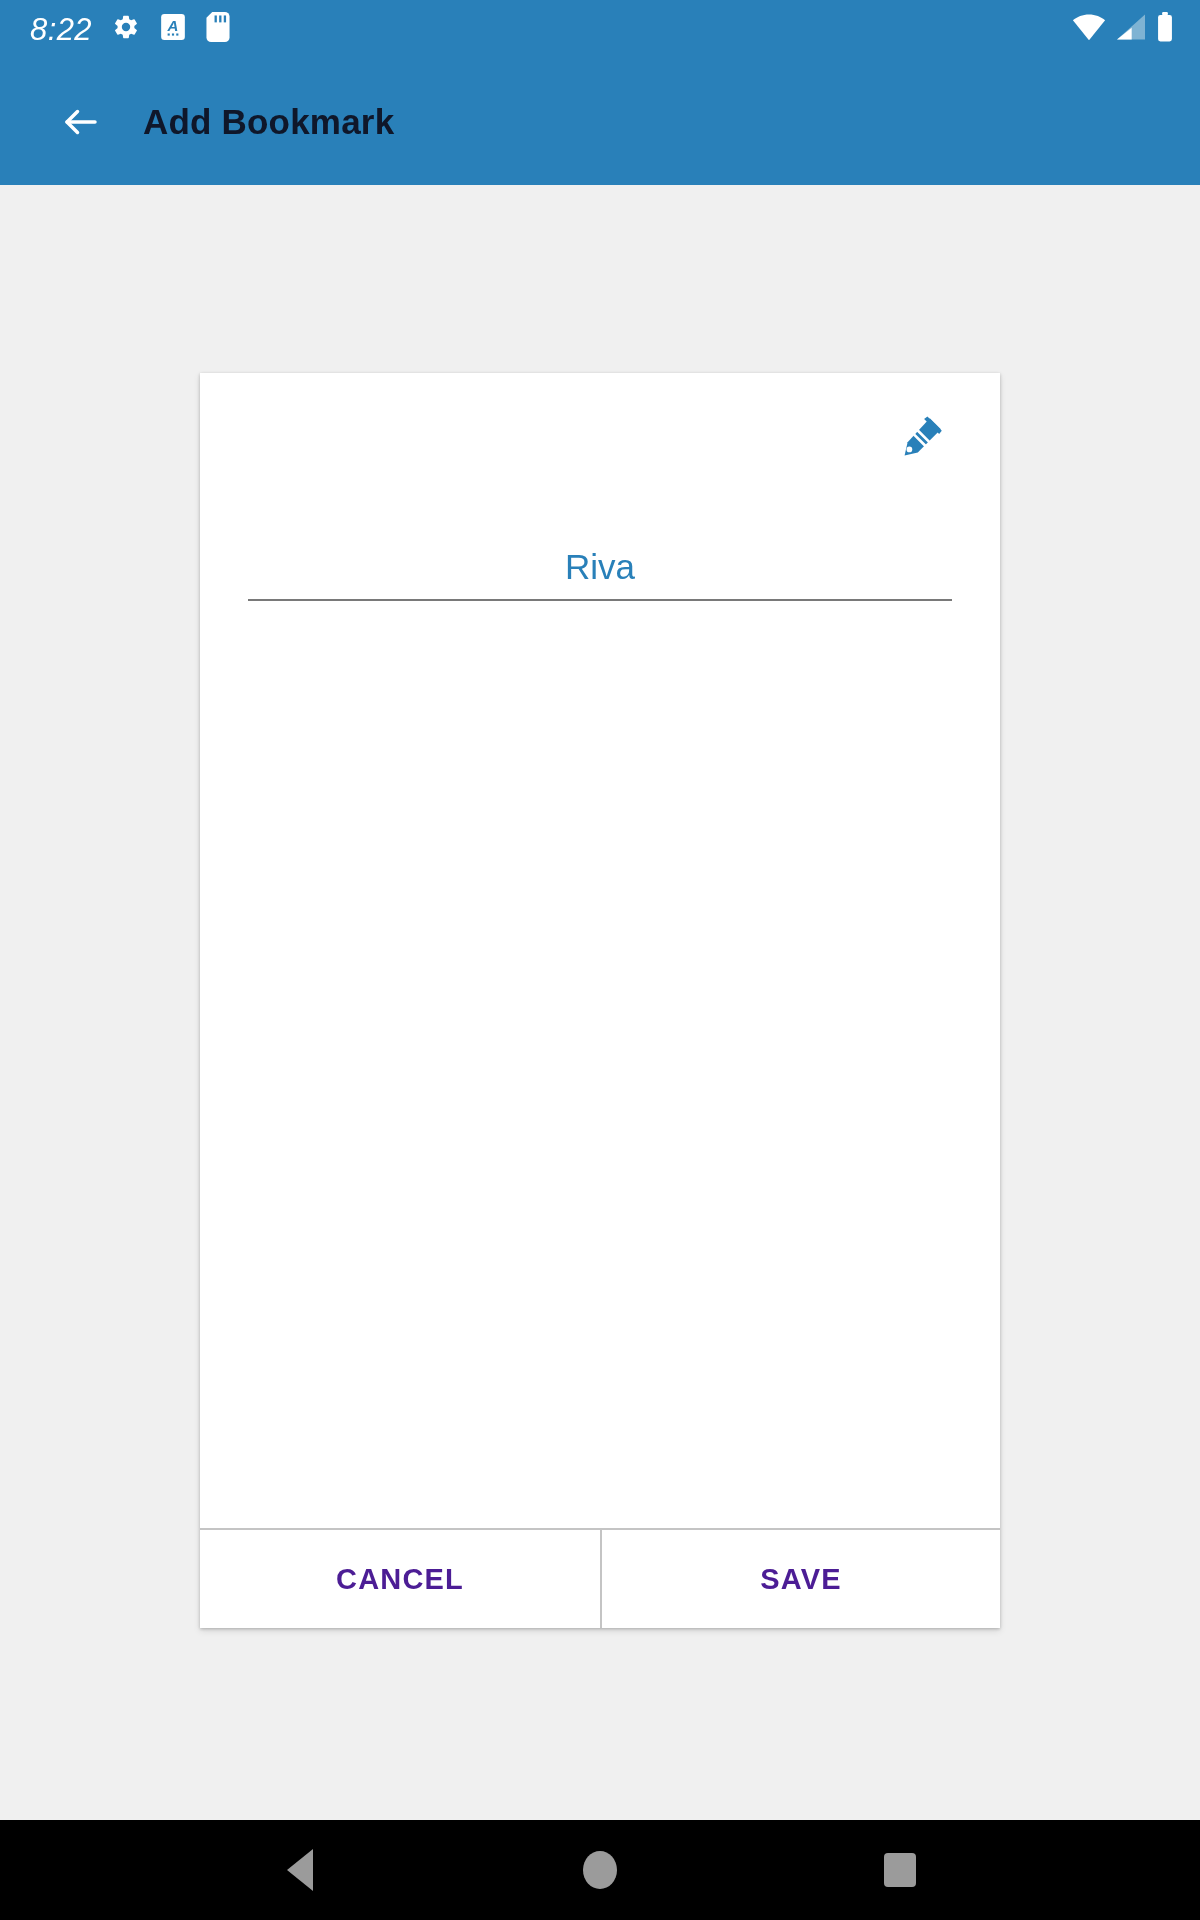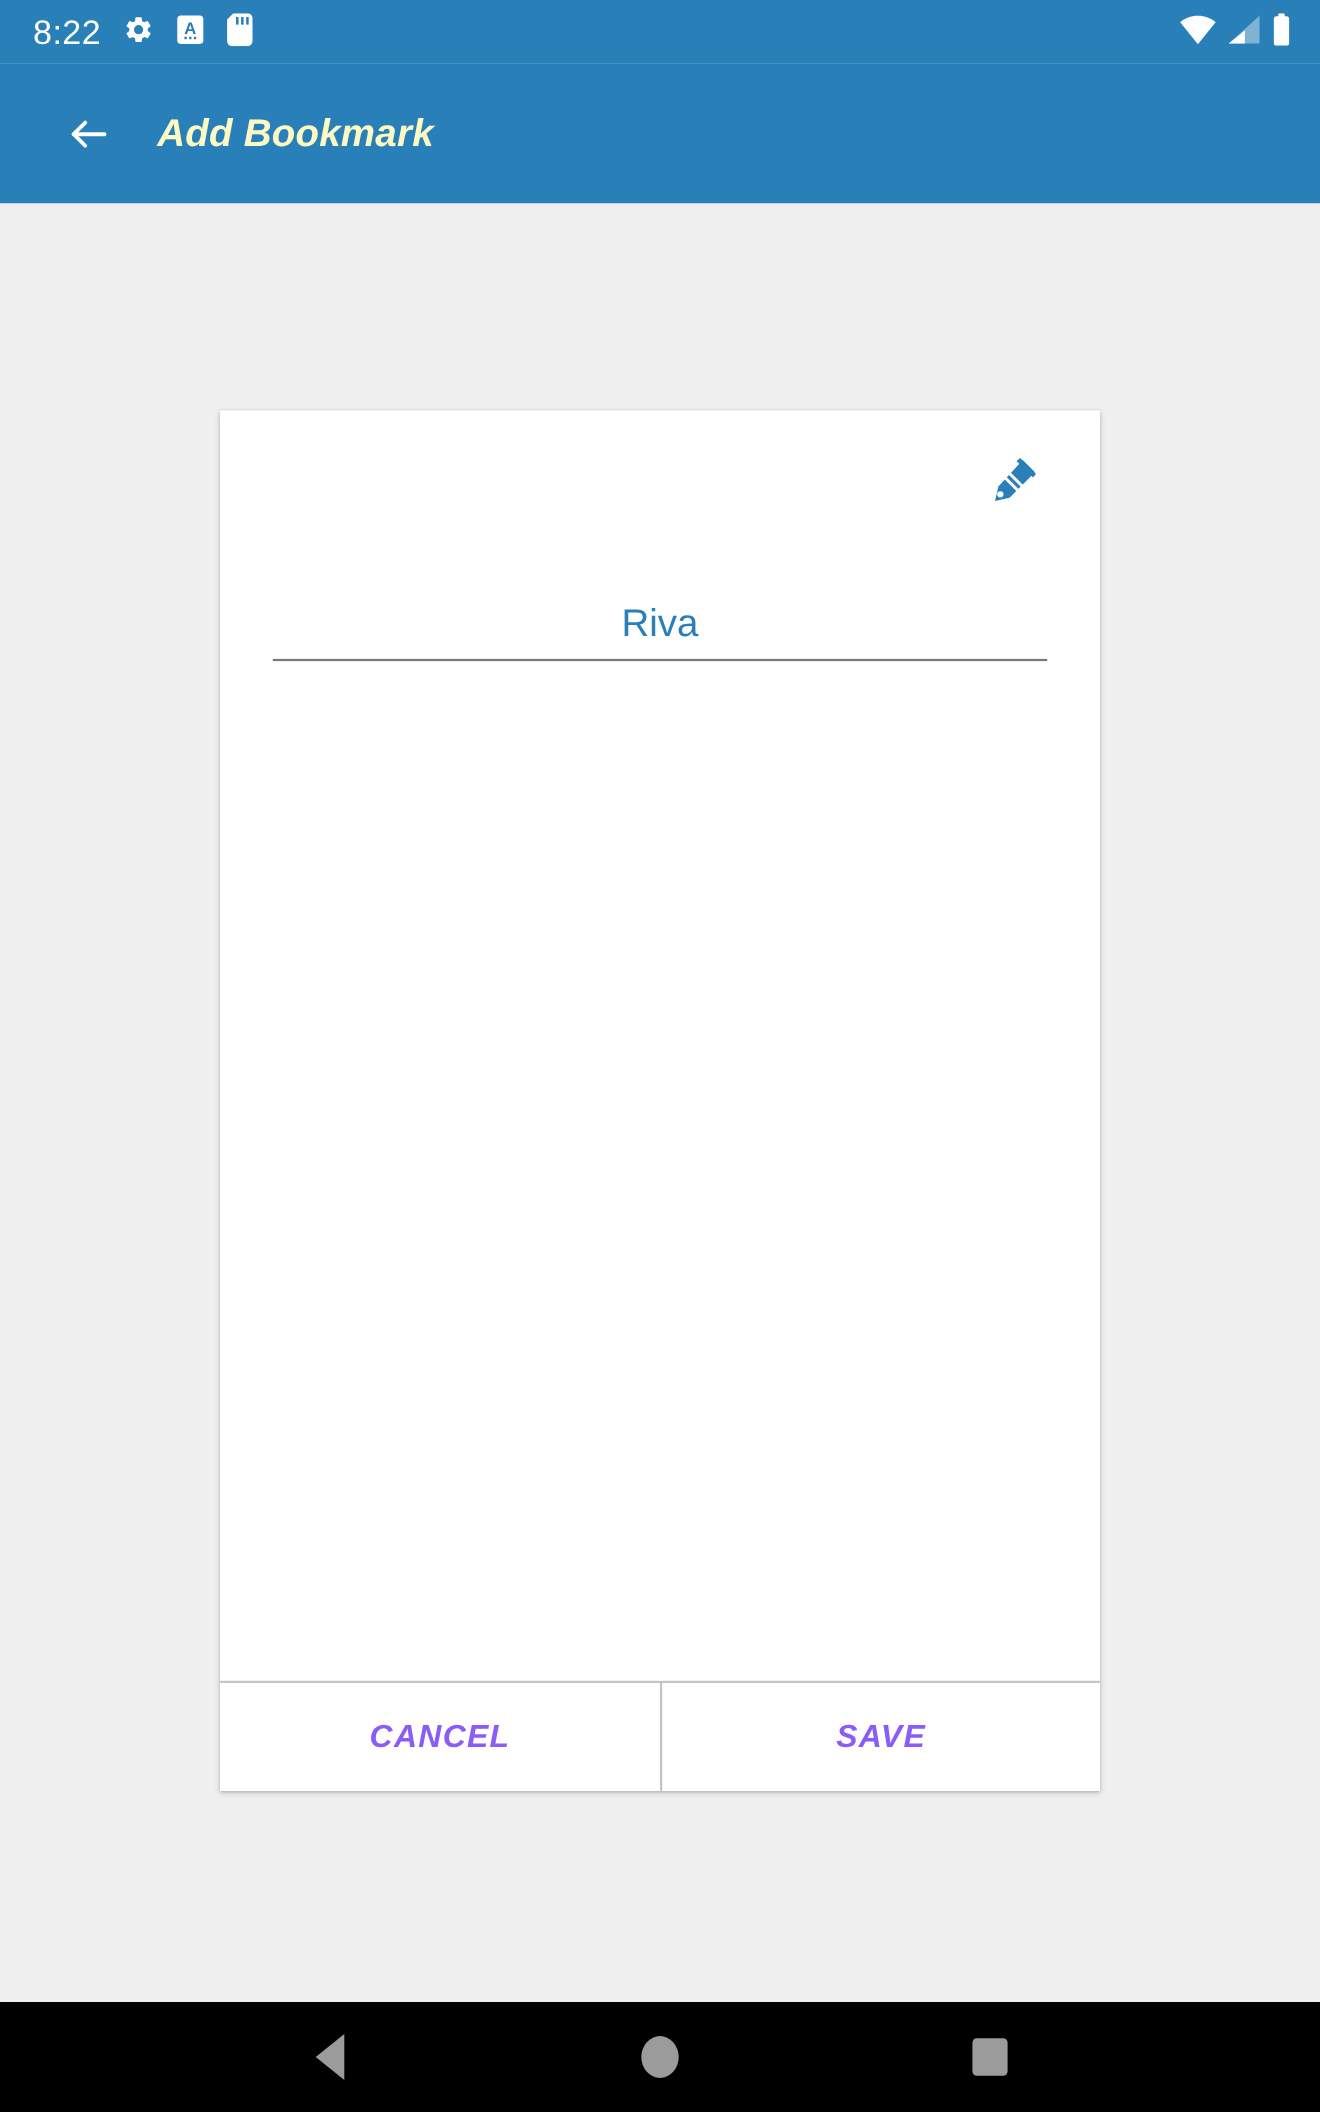--- a/index.html
+++ b/index.html
@@ -22,20 +22,21 @@
   }
 
   
   .status-bar {
     height: 58px;
     background: #2980b9;
     display: flex;
     align-items: center;
     padding: 0 26px 0 30px;
     flex: 0 0 auto;
+    font-style: italic;
   }
   .status-left {
     display: flex;
     align-items: center;
     gap: 20px;
   }
   .status-clock {
     color: #ffffff;
     font-size: 31px;
     font-weight: 400;
@@ -61,26 +62,25 @@
   }
   .back-button {
     width: 66px;
     height: 66px;
     display: flex;
     align-items: center;
     justify-content: center;
     cursor: pointer;
   }
   .app-bar-title {
-    color: #fef9c3;
+    color: #0f172a;
     font-size: 35px;
     font-weight: 700;
     margin-left: 29px;
     letter-spacing: 0.2px;
-    font-style: italic;
   }
 
   
   .content-area {
     flex: 1 1 auto;
     position: relative;
     background: #f0f0f0;
   }
 
   .dialog-card {
@@ -140,30 +140,29 @@
     flex: 0 0 auto;
     height: 100px;
     display: flex;
     border-top: 2px solid #c4c4c4;
   }
   .dlg-btn {
     flex: 1 1 50%;
     background: #ffffff;
     border: none;
     outline: none;
-    color: #8b5cf6;
+    color: #4c1d95;
     font-family: "Liberation Sans", sans-serif;
     font-size: 29px;
     font-weight: 700;
     letter-spacing: 1.2px;
     cursor: pointer;
     display: flex;
     align-items: center;
     justify-content: center;
-    font-style: italic;
   }
   .dlg-btn.divider { border-left: 2px solid #c4c4c4; }
 
   
   .nav-bar {
     height: 100px;
     background: #000000;
     display: flex;
     align-items: center;
     justify-content: space-around;

